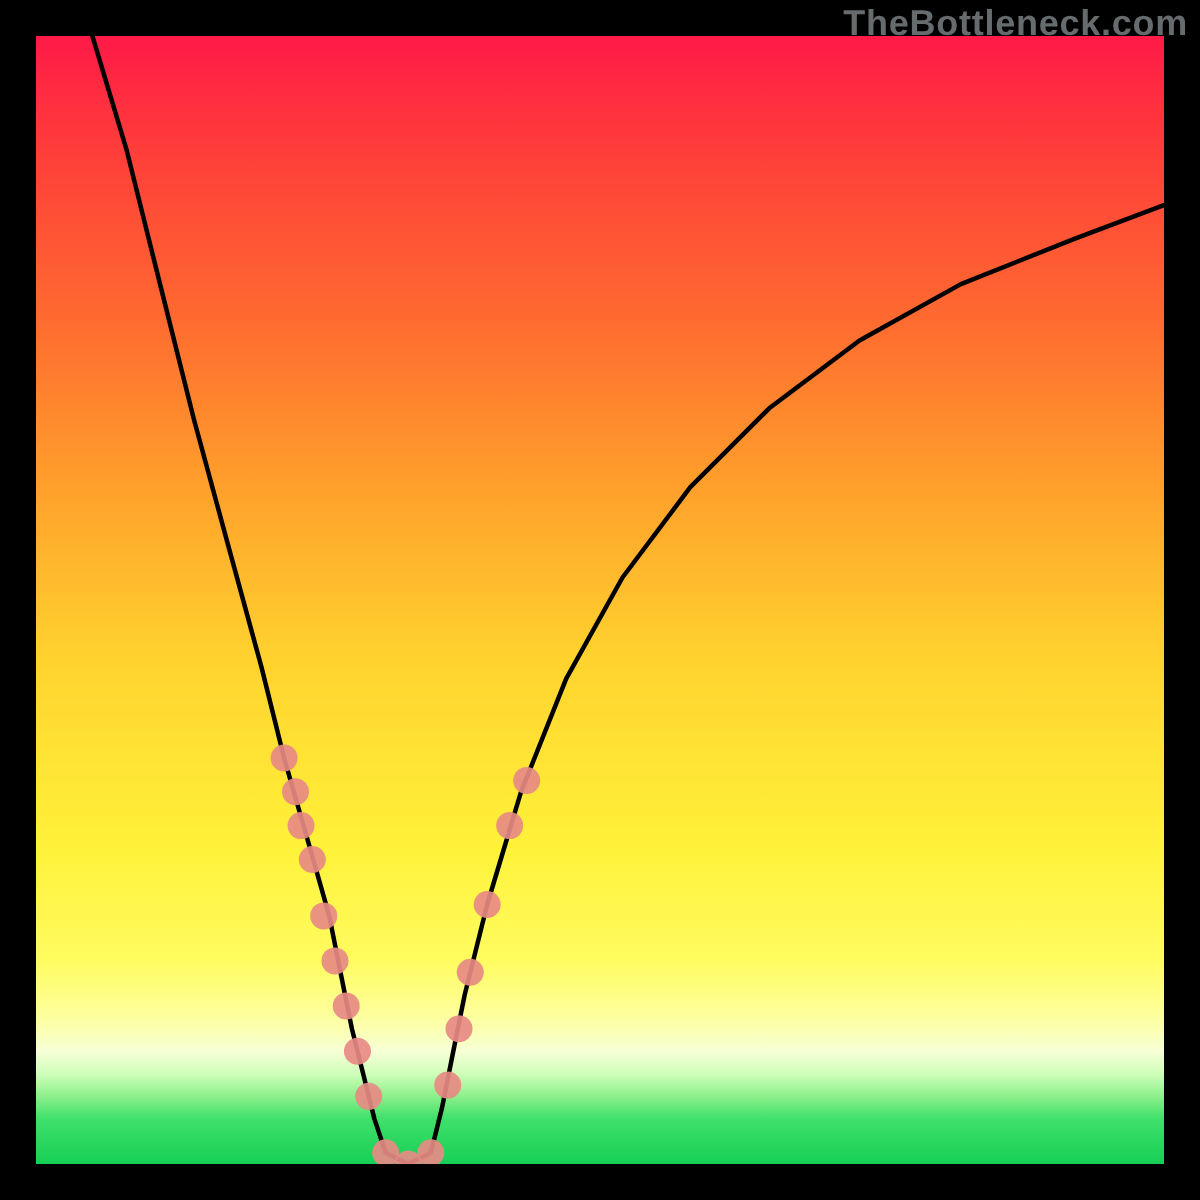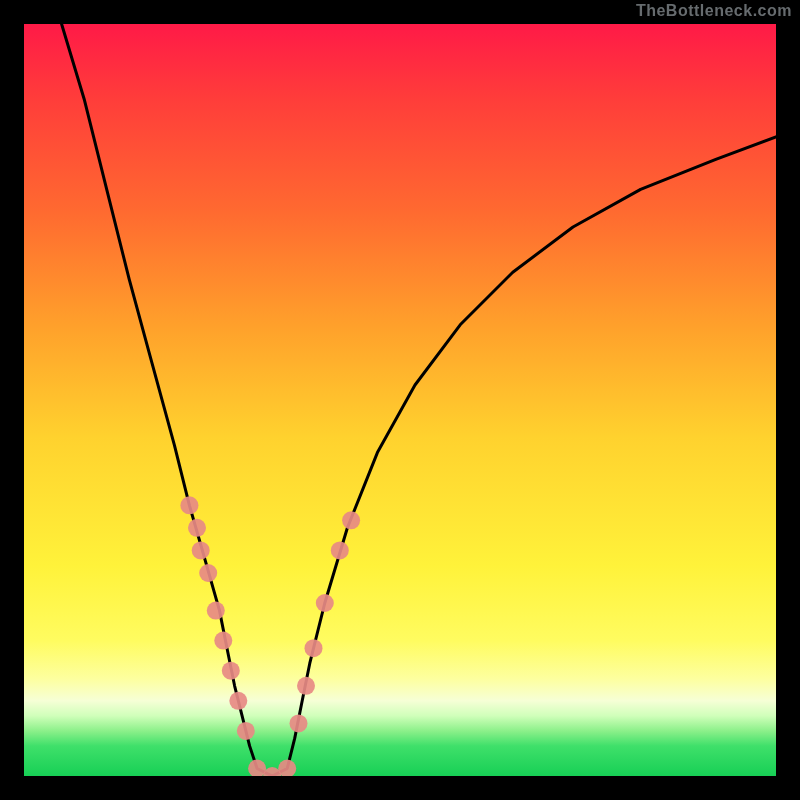--- a/index.html
+++ b/index.html
@@ -40,21 +40,21 @@
       #8cf08a 94%,
       #3fe06a 96%,
       #17cf55 100%
     );
   }
   .wm {
     position: absolute;
     top: 2px;
     right: 8px;
     color: #666b6e;
-    font-size: 16px;
+    font-size: 24px;
     font-weight: 600;
     letter-spacing: 0.5px;
     user-select: none;
   }
   svg.curve {
     position: absolute;
     top: 0;
     left: 0;
     width: 752px;
     height: 752px;

